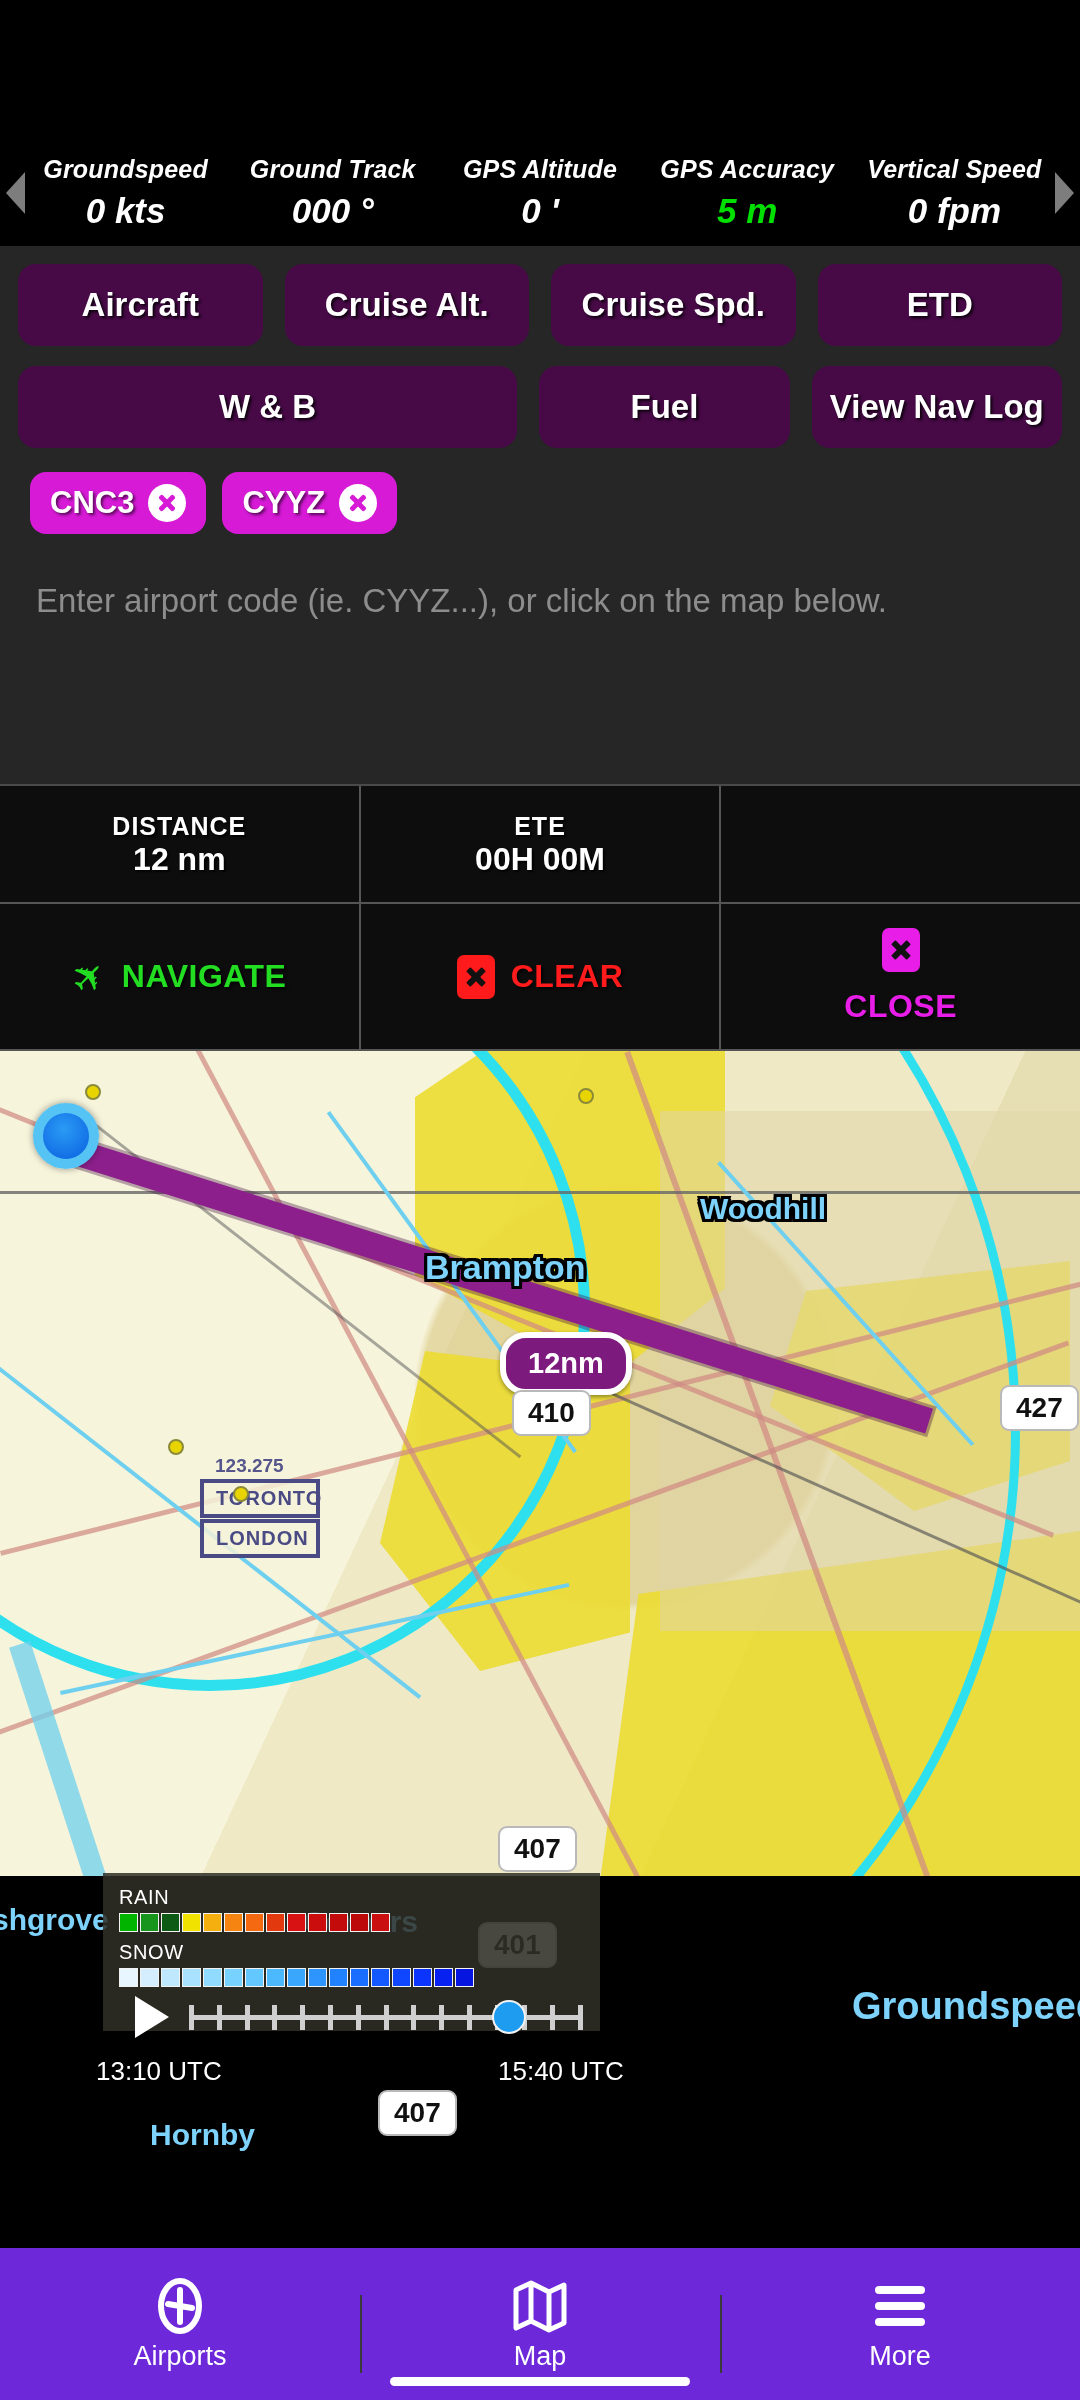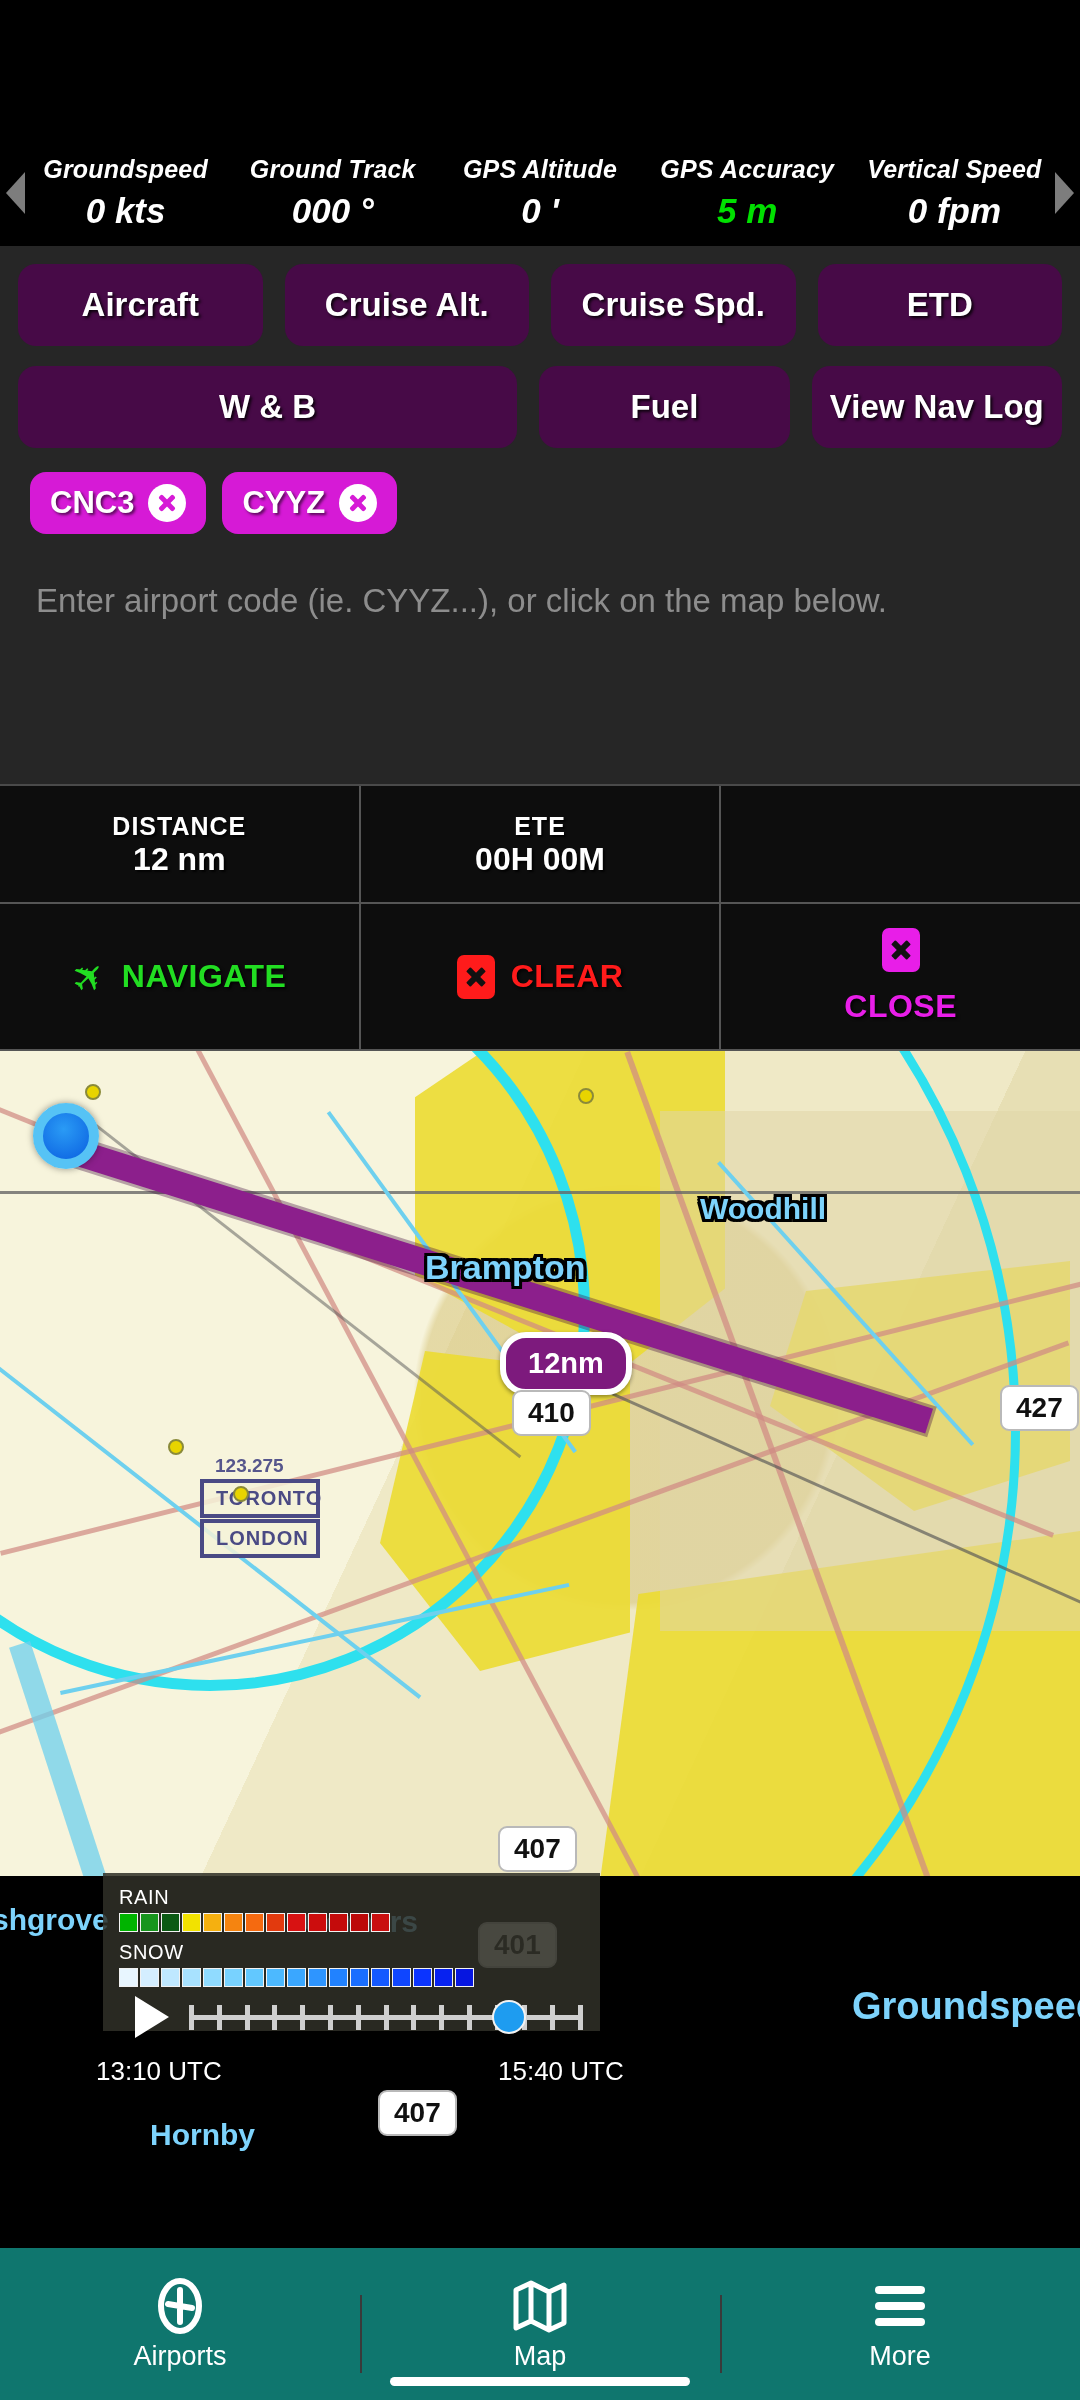--- a/index.html
+++ b/index.html
@@ -154,21 +154,21 @@
   .tl-knob {
     position: absolute; top: 4px; width: 34px; height: 34px; border-radius: 50%;
     background: #1e9cf0; border: 2px solid #f2f2f2;
   }
   .utc-l { position: absolute; left: 96px; top: 2056px; color: #fff; font-size: 26px; }
   .utc-r { position: absolute; left: 498px; top: 2056px; color: #fff; font-size: 26px; }
 
   
   .nav {
     position: absolute; left: 0; bottom: 0; width: 1080px; height: 152px;
-    background: #0f766e; display: flex; align-items: center;
+    background: #6d28d9; display: flex; align-items: center;
   }
   .nav-item { flex: 1; text-align: center; position: relative; }
   .nav-item + .nav-item::before {
     content: ""; position: absolute; left: 0; top: 18px; width: 2px; height: 78px; background: #3a3a3a;
   }
   .nav-ico { height: 58px; display: flex; align-items: center; justify-content: center; }
   .nav-label { color: #fff; font-size: 27px; margin-top: 6px; }
   .home-ind {
     position: absolute; left: 50%; bottom: 14px; transform: translateX(-50%);
     width: 300px; height: 9px; border-radius: 5px; background: #fff;

